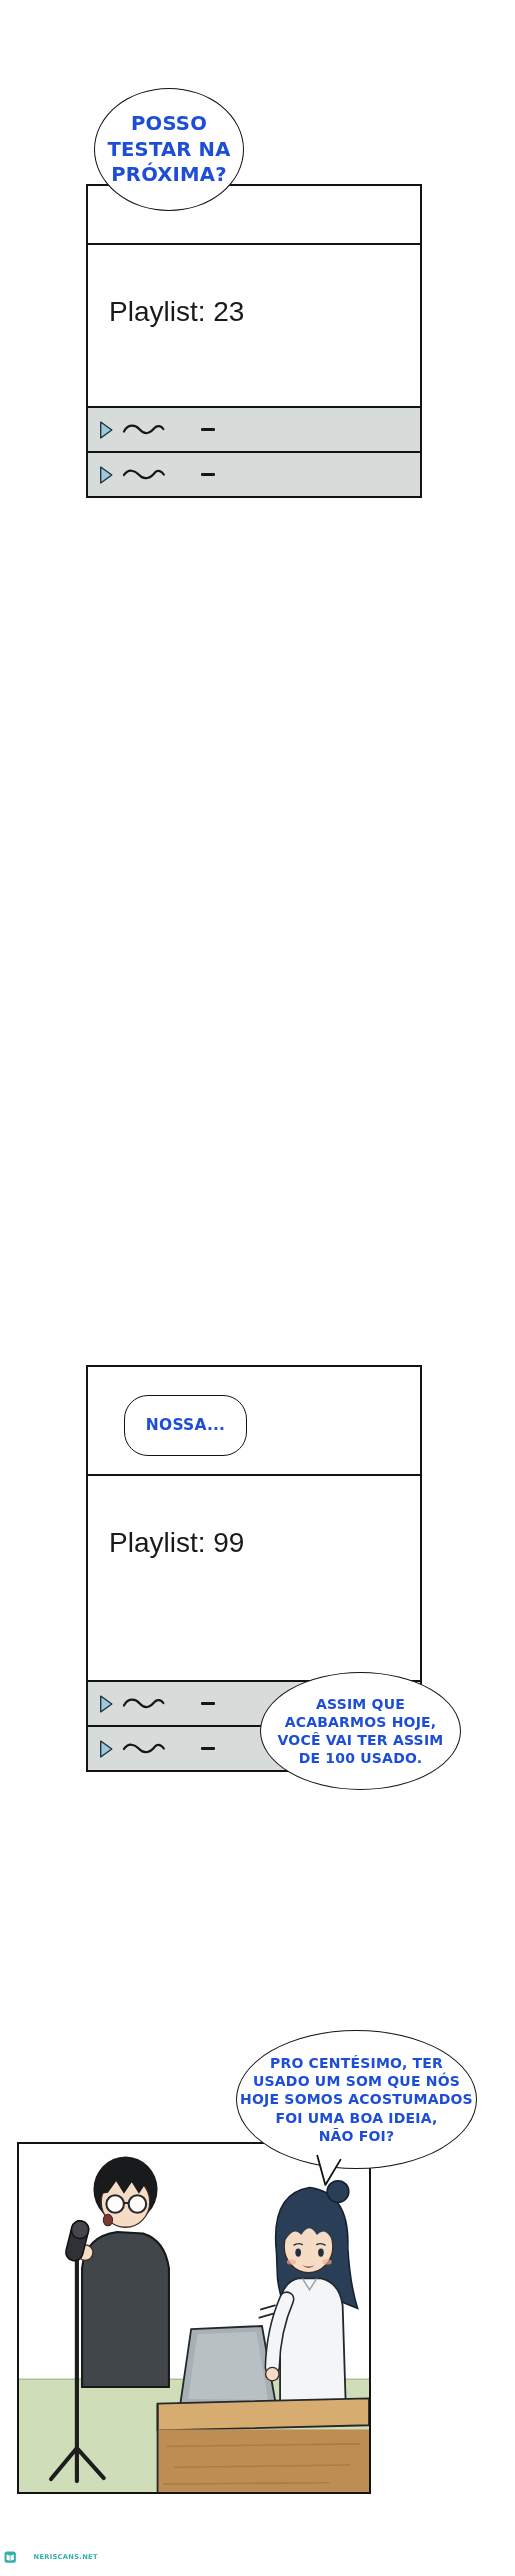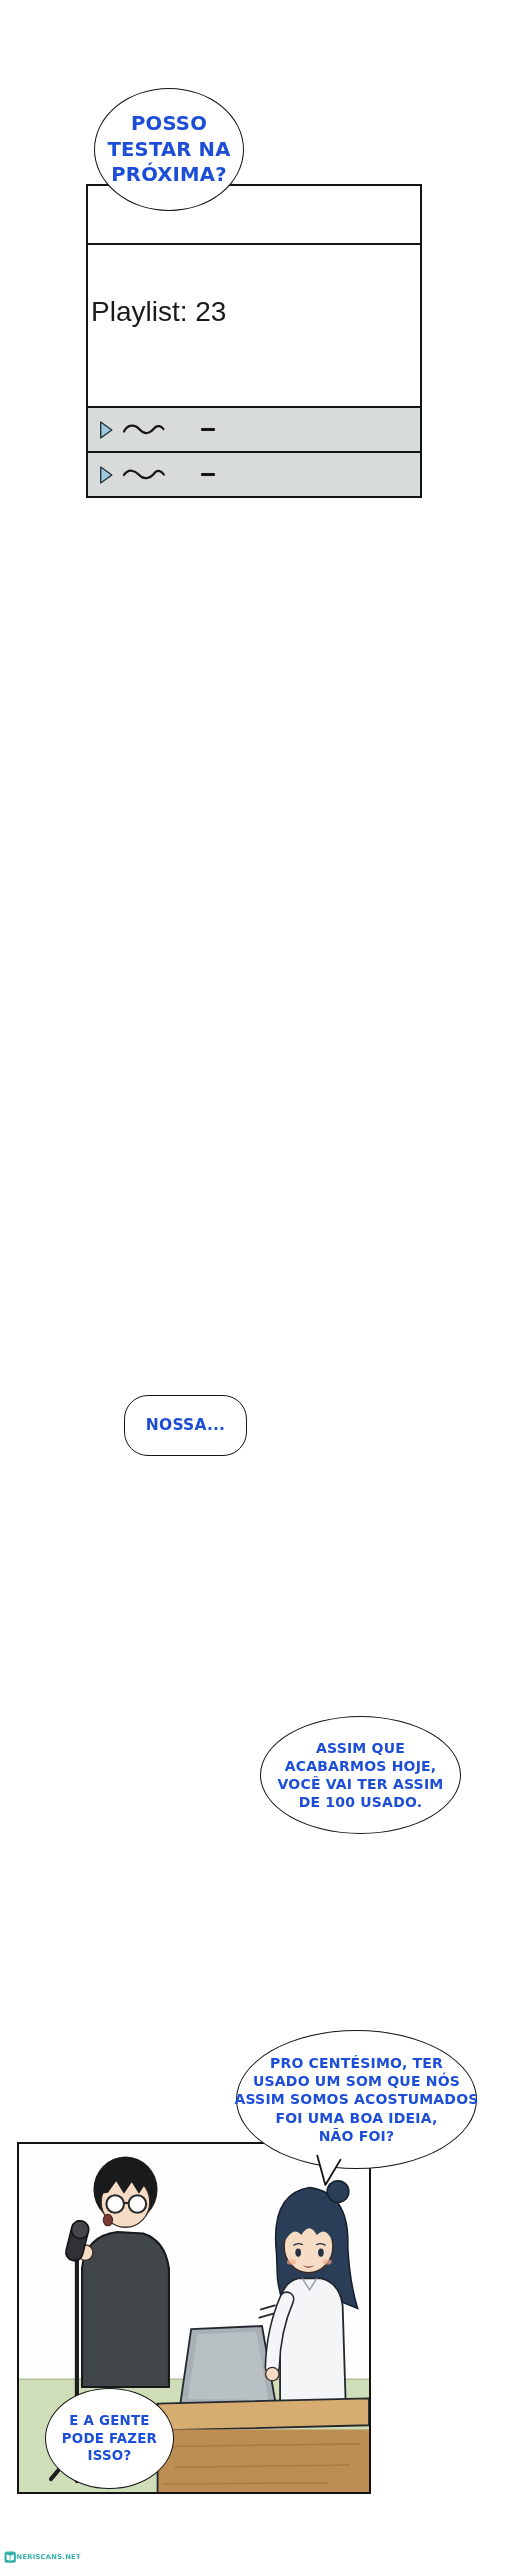--- a/index.html
+++ b/index.html
@@ -24,42 +24,42 @@
     justify-content: center;
     text-align: center;
     font-weight: bold;
     color: #1d4ed8;
     z-index: 5;
     letter-spacing: 0.2px;
   }
   .bubble .line { display: block; white-space: nowrap; }
   .b1 { left: 94px; top: 88px;  width: 150px; height: 123px; font-size: 19.6px; line-height: 1.3;  border-radius: 50%; }
   .b2 { left: 80px; top: 1395px; width: 123px; height: 61px; font-size: 15.5px; line-height: 1.2;  border-radius: 24px; margin-left: 44px; }
-  .b3 { left: 260px; top: 1716px; width: 201px; height: 118px; font-size: 14px; line-height: 1.3;  border-radius: 50%; text-align: center; }
+  .b3 { left: 260px; top: 1672px; width: 201px; height: 118px; font-size: 14px; line-height: 1.3;  border-radius: 50%; text-align: center; }
   .b4 { left: 236px; top: 2030px; width: 241px; height: 139px; font-size: 14px; line-height: 1.3;  border-radius: 50%; }
   .b5 { left: 45px;  top: 2388px; width: 129px; height: 101px; font-size: 13.4px; line-height: 1.3;  border-radius: 50%; }
 
   .tail-b4 { position: absolute; left: 314px; top: 2154px; width: 31px; height: 33px; z-index: 7; }
   .tail-b4 path { fill: #ffffff; stroke: var(--ink, #131313); stroke-width: 3.5; stroke-linejoin: round; }
 
   
   .player {
     position: absolute;
     background: #ffffff;
     border: 2.6px solid var(--ink, #131313);
     display: flex;
     flex-direction: column;
     z-index: 1;
   }
   .player1 { left: 86px; top: 184px;  width: 336px; height: 314px; }
   .player2 { left: 86px; top: 1365px; width: 336px; height: 407px; }
   .p-header { background: #ffffff; border-bottom: 2.6px solid var(--ink, #131313); flex: none; }
   .player1 .p-header { height: 59px; }
   .player2 .p-header { height: 109px; }
-  .p-main { flex: 1; padding: 52px 0 0 3px; }
+  .p-main { flex: 1; padding: 52px 0 0 21px; }
   .playlist-label {
     font-family: "Liberation Sans", sans-serif;
     font-weight: 400;
     font-size: 28px;
     line-height: 1.1;
     color: #1a1a1a;
   }
   .track {
     height: 45px;
     flex: none;
@@ -86,21 +86,21 @@
     overflow: hidden;
   }
   .panel svg { display: block; width: 100%; height: 100%; }
 
   
   .watermark {
     position: absolute;
     left: 4.1px; top: 2551px;
     display: flex;
     align-items: center;
-    gap: 0;
+    gap: 17px;
     z-index: 2;
   }
   .wm-text {
     font-family: "DejaVu Sans", sans-serif;
     font-weight: 700;
     font-size: 6.7px;
     letter-spacing: 0.3px;
     color: var(--watermark_teal, #35b0aa);
   }
 </style>
@@ -133,36 +133,60 @@
       <span class="dash"></span>
     </div>
   </div>
 
   <div class="bubble b1">
     <span class="line">POSSO</span>
     <span class="line">TESTAR NA</span>
     <span class="line">PRÓXIMA?</span>
   </div>
 
+  <div class="player player2">
+    <div class="p-header"></div>
+    <div class="p-main">
+      <div class="playlist-label">Playlist: 99</div>
+    </div>
+    <div class="track">
+      <svg class="play" viewBox="0 0 26 34">
+          <polygon points="3,2 24,17 3,32"></polygon>
+        </svg>
+      <svg class="scribble" viewBox="0 0 130 30">
+          <path d="M6 19 C 14 4, 28 4, 38 15 C 48 26, 58 24, 68 12 C 74 5, 82 8, 86 14"></path>
+        </svg>
+      <span class="dash"></span>
+    </div>
+    <div class="track">
+      <svg class="play" viewBox="0 0 26 34">
+          <polygon points="3,2 24,17 3,32"></polygon>
+        </svg>
+      <svg class="scribble" viewBox="0 0 130 30">
+          <path d="M6 16 C 15 3, 27 6, 37 16 C 47 27, 60 23, 69 11 C 75 4, 83 9, 87 15"></path>
+        </svg>
+      <span class="dash"></span>
+    </div>
+  </div>
 
   <div class="bubble b2">
     <span class="line">NOSSA...</span>
   </div>
 
   <div class="bubble b3">
     <span class="line">ASSIM QUE</span>
     <span class="line">ACABARMOS HOJE,</span>
     <span class="line">VOCÊ VAI TER ASSIM</span>
     <span class="line">DE 100 USADO.</span>
   </div>
 
   <div class="bubble b4">
     <span class="line">PRO CENTÉSIMO, TER</span>
     <span class="line">USADO UM SOM QUE NÓS</span>
-    <span class="line">ASSIM SOMOS ACOSTUMADOS</span>
+    <span class="line">HOJE SOMOS ACOSTUMADOS</span>
     <span class="line">FOI UMA BOA IDEIA,</span>
     <span class="line">NÃO FOI?</span>
   </div>
   <svg class="tail-b4" viewBox="0 0 60 64">
     <path d="M6 2 L22 60 L52 10"></path>
   </svg>
 
   <div class="panel">
     <svg viewBox="0 0 677 673">
 
@@ -227,25 +251,20 @@
         <polygon points="268,502 677,492 677,544 268,554" fill="#d6ac70" stroke="#23282e" stroke-width="3.5"></polygon>
         <rect x="268" y="552" width="409" height="121" fill="#bc8e53"></rect>
         <line x1="285" y1="585" x2="660" y2="580" stroke="#a87c45" stroke-width="3"></line>
         <line x1="300" y1="625" x2="640" y2="621" stroke="#a87c45" stroke-width="3"></line>
         <line x1="278" y1="658" x2="600" y2="655" stroke="#a87c45" stroke-width="3"></line>
         <line x1="268" y1="502" x2="268" y2="673" stroke="#23282e" stroke-width="3.5"></line>
       </g>
     </svg>
   </div>
 
-  <div class="bubble b5">
-    <span class="line">E A GENTE</span>
-    <span class="line">PODE FAZER</span>
-    <span class="line">ISSO?</span>
-  </div>
 
   <div class="watermark">
     <svg width="12.4" height="12.4" viewBox="0 0 24 24">
       <rect x="1" y="1" width="22" height="22" rx="5" fill="#35b0aa"></rect>
       <path d="M5 7 L12 9 L19 7 L19 17 L12 19 L5 17 Z" fill="#ffffff"></path>
       <line x1="12" y1="9" x2="12" y2="19" stroke="#35b0aa" stroke-width="1.5"></line>
     </svg>
     <span class="wm-text">NERISCANS.NET</span>
   </div>
 

